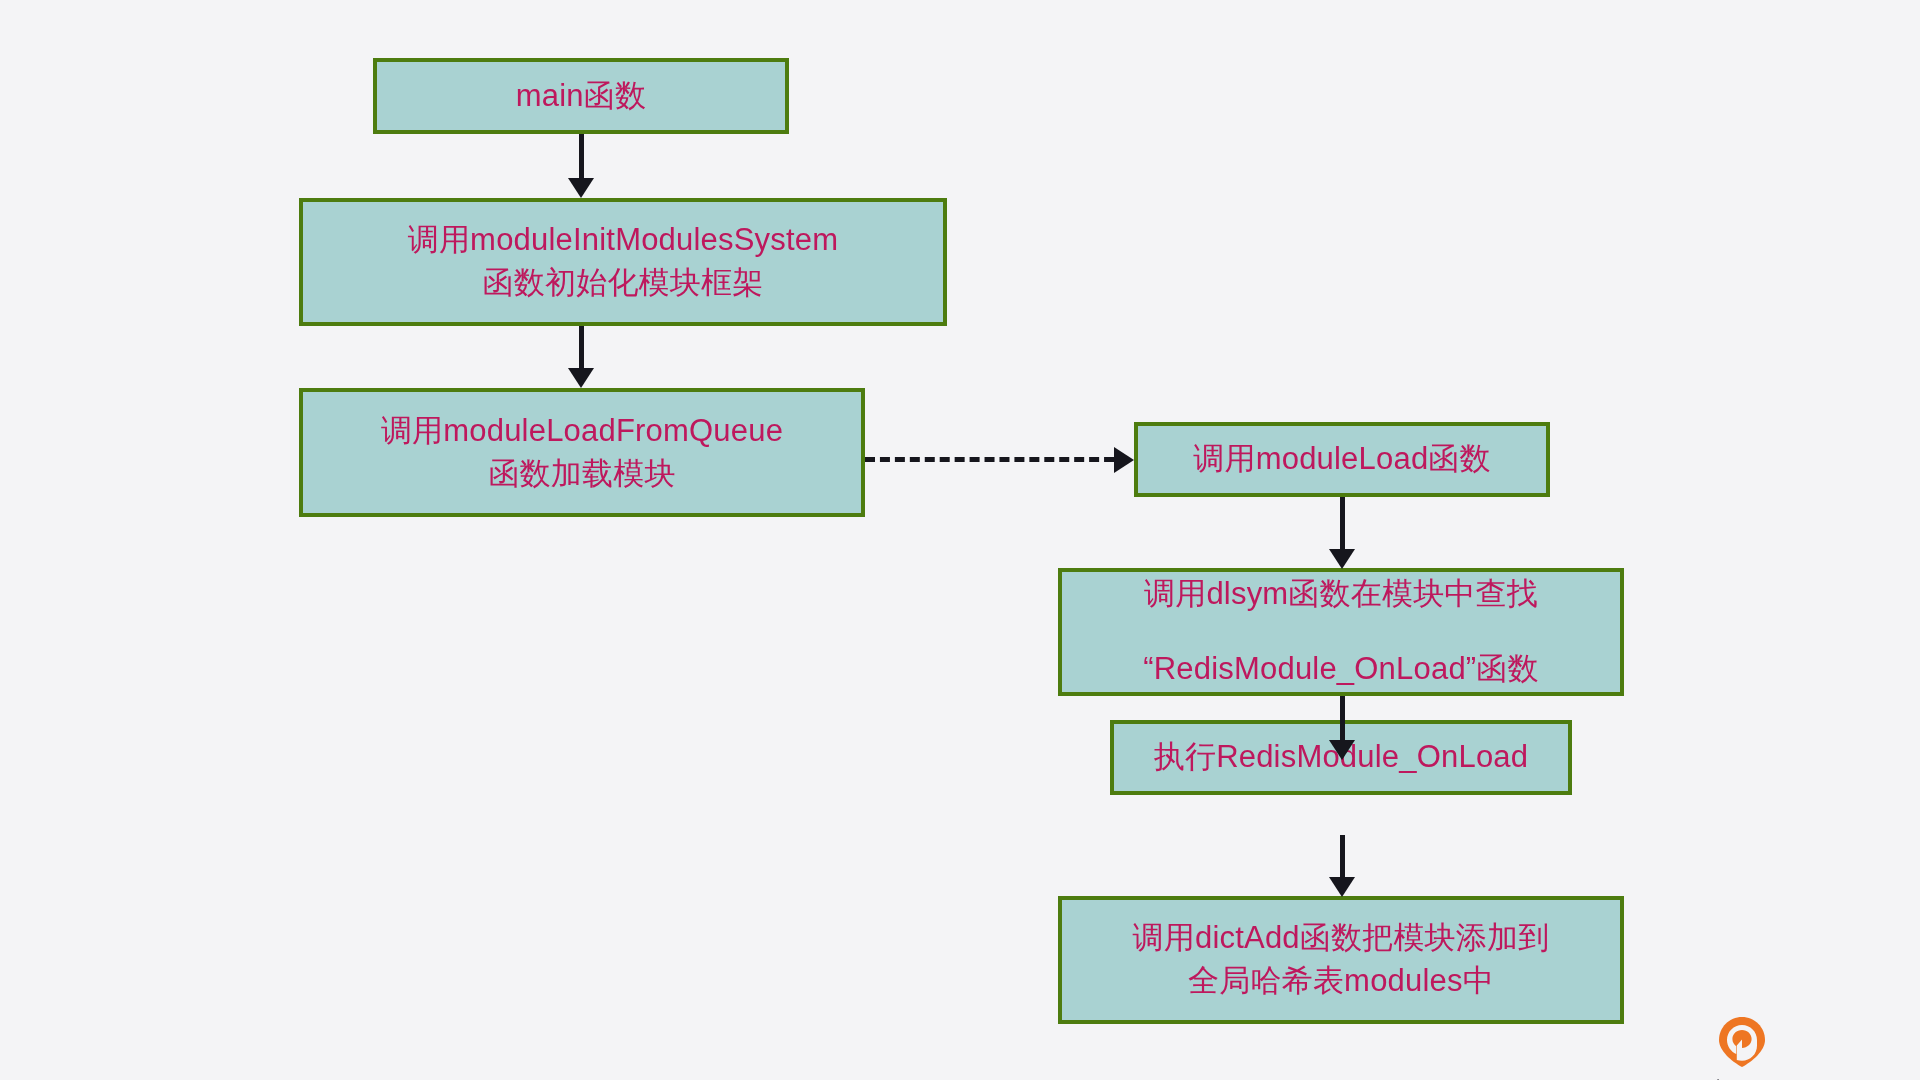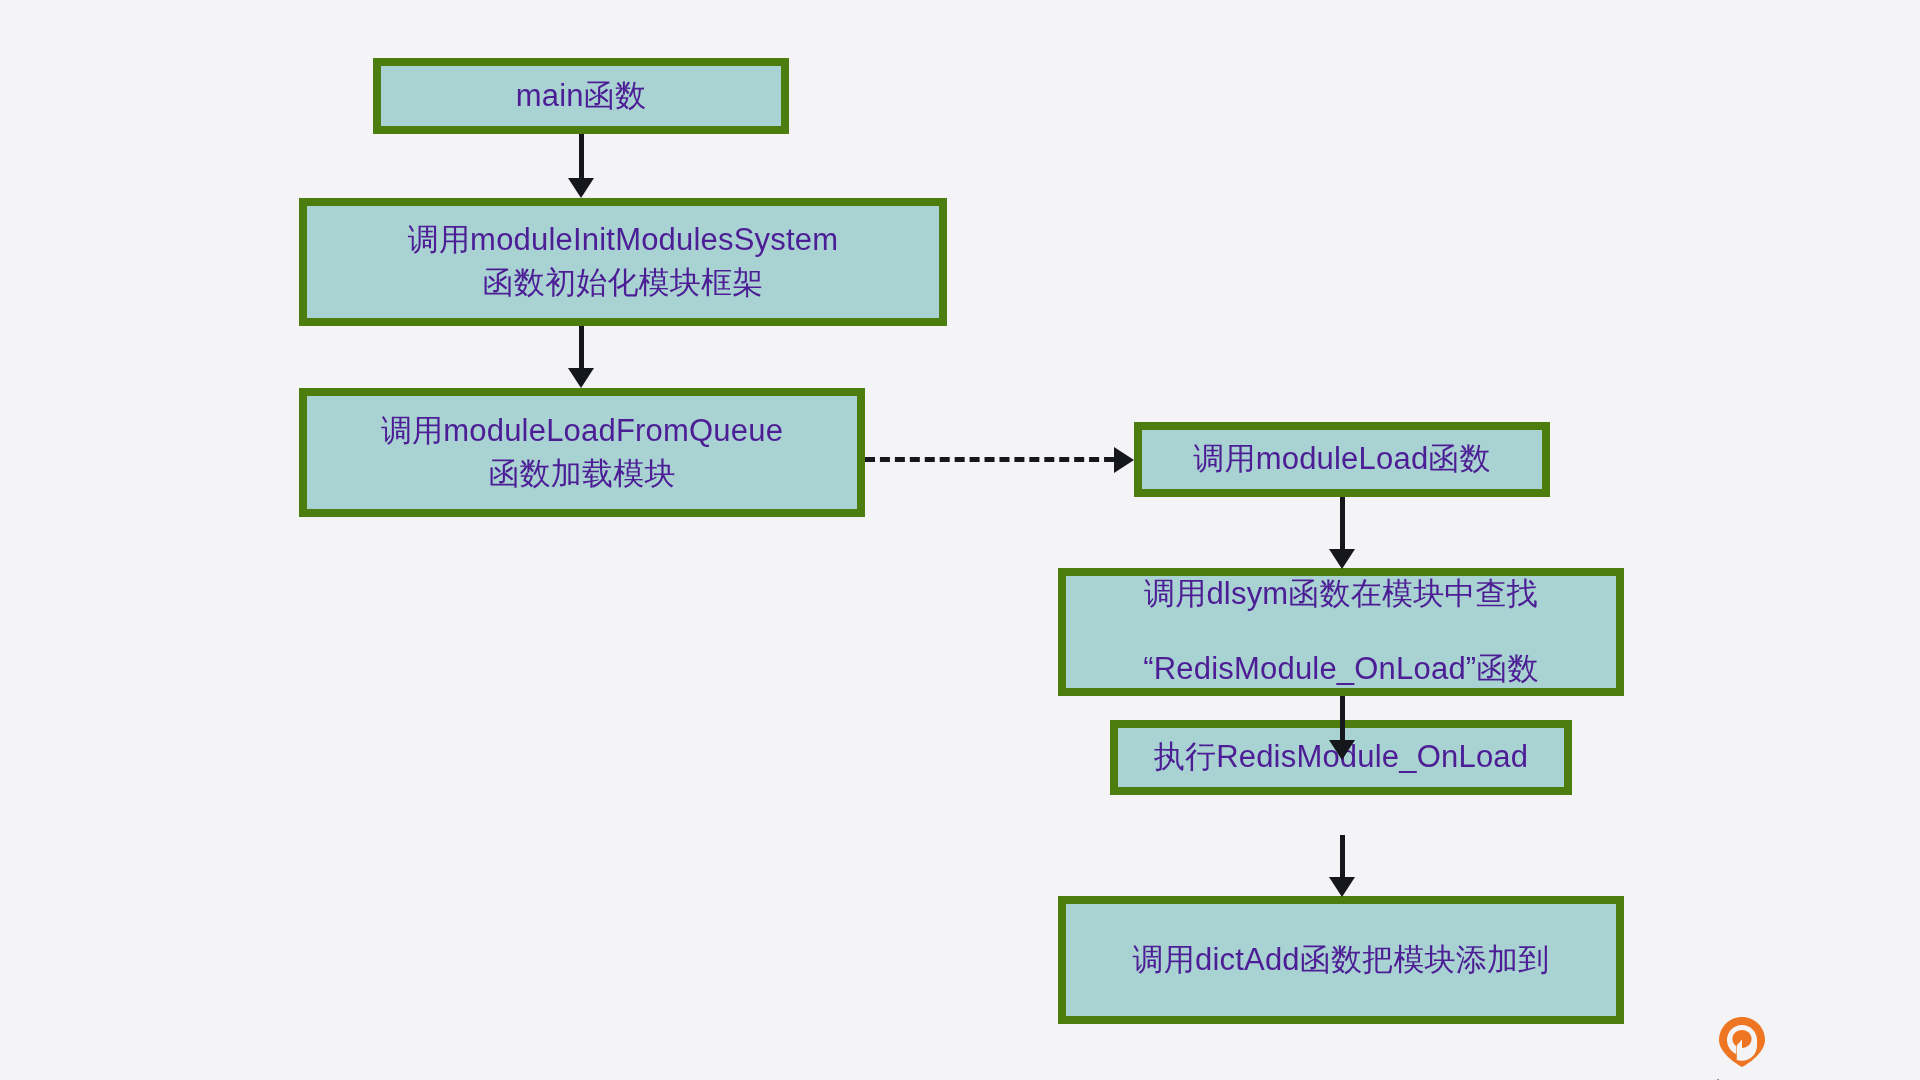--- a/index.html
+++ b/index.html
@@ -12,26 +12,26 @@
     width: 1920px;
     height: 1080px;
     background: #f4f4f6;
     overflow: hidden;
     font-family: "Liberation Sans", "DejaVu Sans", sans-serif;
   }
   .node {
     position: absolute;
     box-sizing: border-box;
     background: #a9d2d2;
-    border: 8px solid #4d7c0f;
+    border: 4px solid #4d7c0f;
     display: flex;
     flex-direction: column;
     align-items: center;
     justify-content: center;
-    color: #4c1d95;
+    color: #be185d;
     font-size: 31px;
     line-height: 1.38;
     letter-spacing: 0.2px;
     text-align: center;
     white-space: nowrap;
   }
   .node .line2 { display: block; }
 
   
   #node-main            { left: 373px; top:  58px; width: 416px; height:  76px; }
@@ -127,20 +127,21 @@
     <span>调用dlsym函数在模块中查找</span>
     <span class="line2">“RedisModule_OnLoad”函数</span>
   </div>
 
   <div class="node" id="node-onload-exec">
     <span>执行RedisModule_OnLoad</span>
   </div>
 
   <div class="node" id="node-dict-add">
     <span>调用dictAdd函数把模块添加到</span>
+    <span class="line2">全局哈希表modules中</span>
   </div>
 
   <div class="conn-v" id="edge1-line"></div>
   <div class="arrowhead-down" id="edge1-head"></div>
 
   <div class="conn-v" id="edge2-line"></div>
   <div class="arrowhead-down" id="edge2-head"></div>
 
   <div class="conn-dashed" id="edge3-line"></div>
   <div class="arrowhead-right" id="edge3-head"></div>

